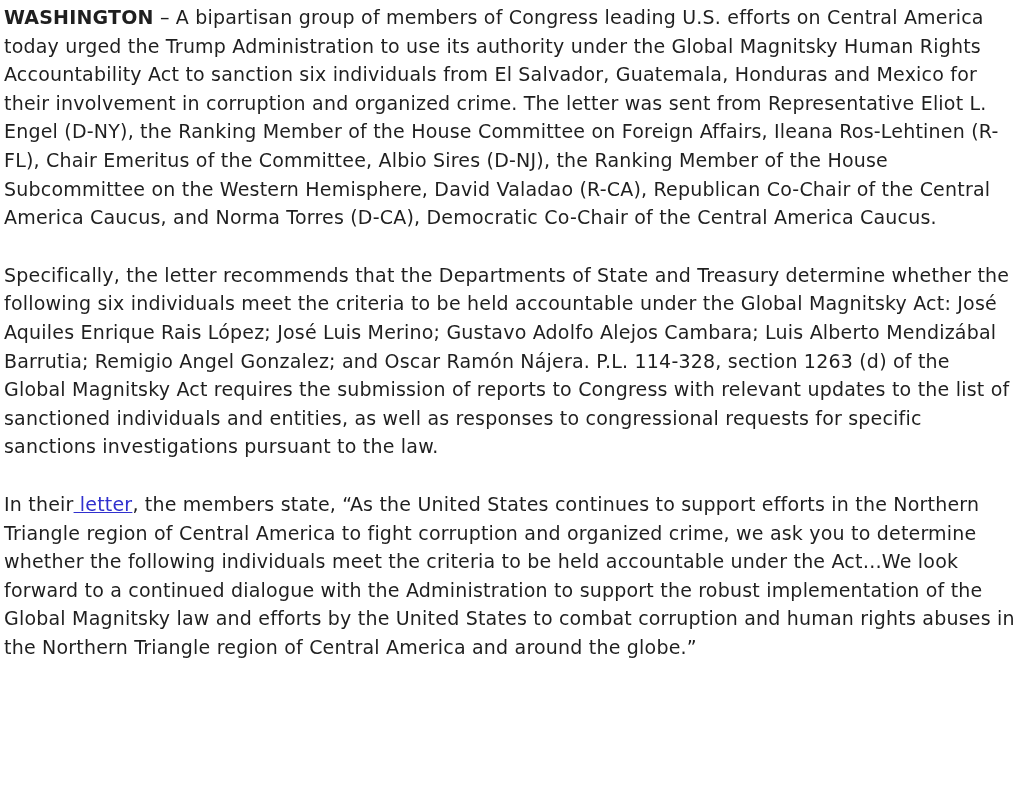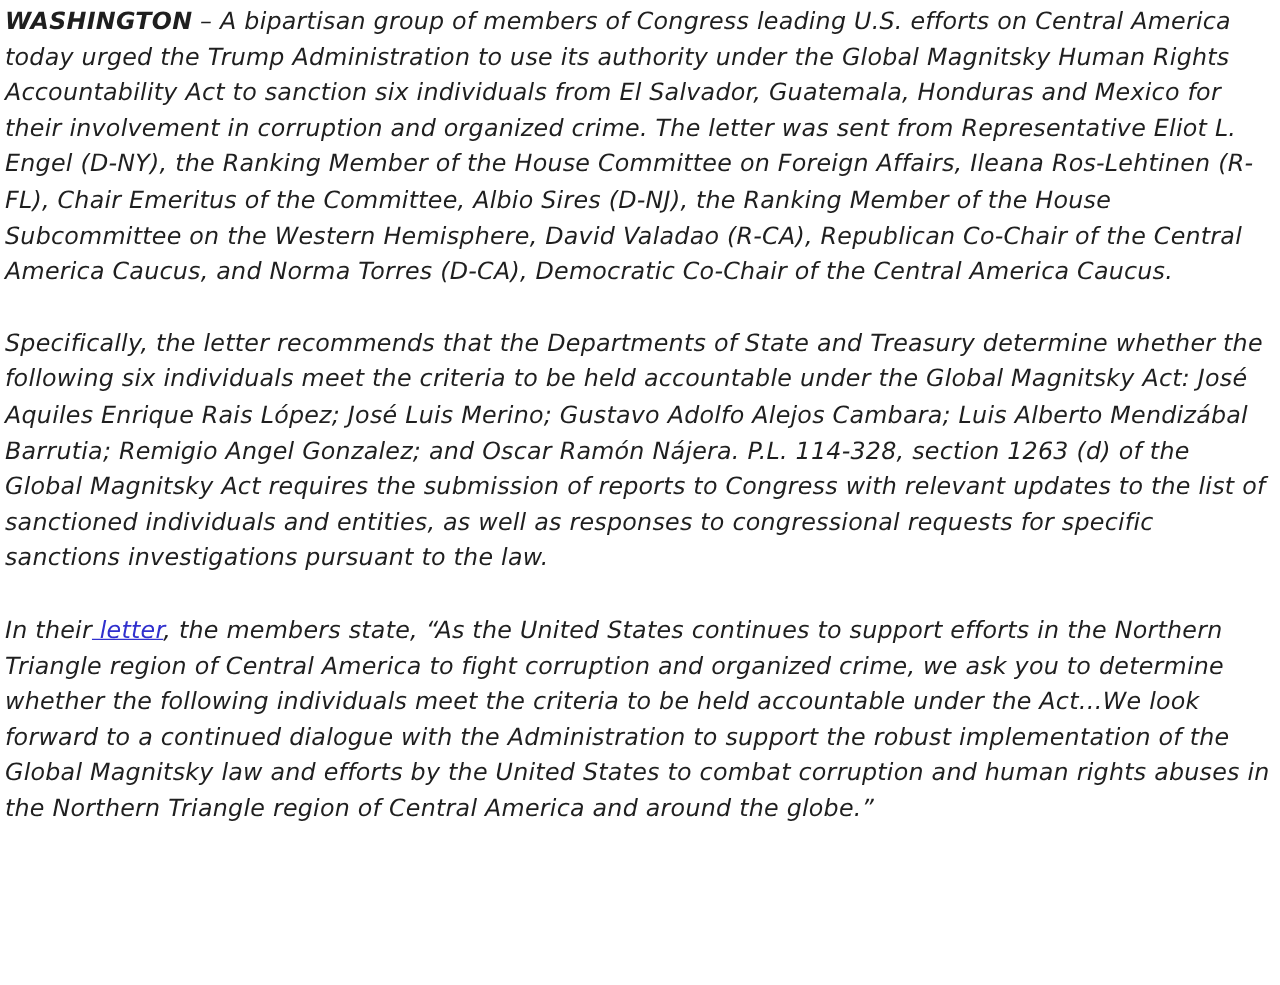--- a/index.html
+++ b/index.html
@@ -1,20 +1,20 @@
 <!DOCTYPE html>
 <html style="--text-color: #1f1f1f; --link-color: #3030ce; --bg-color: #ffffff;"><head>
 <meta charset="utf-8">
 <style>
   :root{
     --text-color:#1f1f1f;
     --link-color:#3030ce;
     --bg-color:#ffffff;
   }
-  *{box-sizing:border-box;font-style:italic;}
+  *{box-sizing:border-box;}
   html,body{margin:0;padding:0;}
   body{
     width:1024px;
     height:788px;
     background:var(--bg-color);
     overflow:hidden;
   }
   .article{
     width:1024px;
     padding:3px 8px 0 4px;

